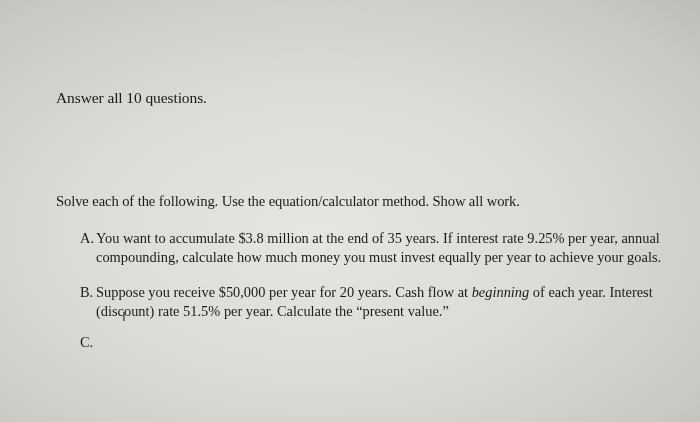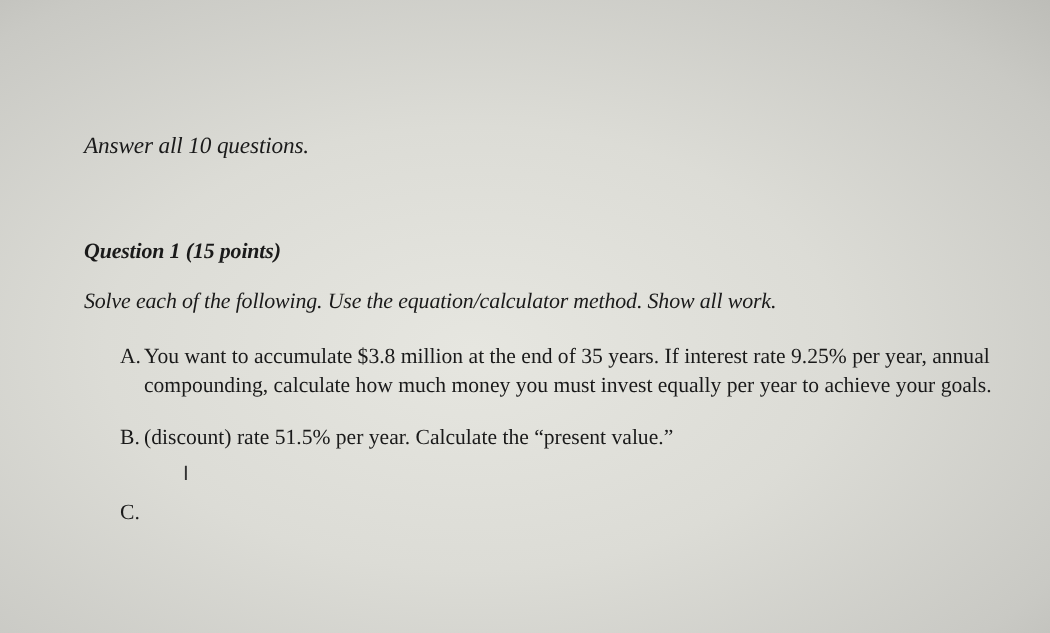--- a/index.html
+++ b/index.html
@@ -4,51 +4,51 @@
   <style>
     html, body { margin: 0; padding: 0; }
     body {
       width: 700px; height: 422px; overflow: hidden;
       background: radial-gradient(ellipse at 45% 55%, #e6e6e0 0%, #dcdcd6 45%, #c9c9c4 85%, #bdbdb8 100%);
       font-family: "Liberation Serif", "DejaVu Serif", serif;
       color: #1a1a1a;
       position: relative;
     }
     .page { position: absolute; left: 0; top: 0; width: 700px; height: 422px; }
-    .line { position: absolute; white-space: nowrap; font-size: 14.6px; letter-spacing: -0.1px; font-style: italic; }
+    .line { position: absolute; white-space: nowrap; font-size: 14.6px; letter-spacing: -0.1px; }
     .intro { left: 56px; top: 89px; font-size: 15.5px; }
     .qtitle { left: 56px; top: 160px; font-style: italic; font-weight: bold; font-size: 14.6px; }
     .instr { left: 56px; top: 193px; text-align: right; }
     .item { position: absolute; left: 80px; font-size: 14.4px; line-height: 19px; }
     .item .label { position: absolute; left: 0; top: 0; width: 26px; }
     .item .text { position: absolute; left: 16px; top: 0; white-space: nowrap; }
     .item-a { top: 229px; }
     .item-b { top: 283px; }
     .item-c { top: 333px; }
     .cursor-icon { position: absolute; left: 122px; top: 309px; font-size: 13px; color: #333; font-family: "DejaVu Sans", sans-serif; }
   </style>
 </head>
 <body>
 
 <div class="page">
   <div class="line intro">Answer all 10 questions.</div>
-  <div class="line qtitle">Question 1 (15 points)</div>
   <div class="line instr">Solve each of the following. Use the equation/calculator method. Show all work.</div>
 
   <div class="item item-a">
     <span class="label">A.</span>
     <div class="text">
       <div>You want to accumulate $3.8 million at the end of 35 years. If interest rate 9.25% per year, annual</div>
       <div>compounding, calculate how much money you must invest equally per year to achieve your goals.</div>
     </div>
   </div>
 
   <div class="item item-b">
     <span class="label">B.</span>
     <div class="text">
+      <div><span>Suppose you receive $50,000 per year for 20 years. Cash flow at </span><em>beginning</em><span> of each year.  Interest</span></div>
       <div>(discount) rate 51.5% per year. Calculate the “present value.”</div>
     </div>
   </div>
 
   <span class="cursor-icon">I</span>
 
   <div class="item item-c">
     <span class="label">C.</span>
     <div class="text">
     </div>

